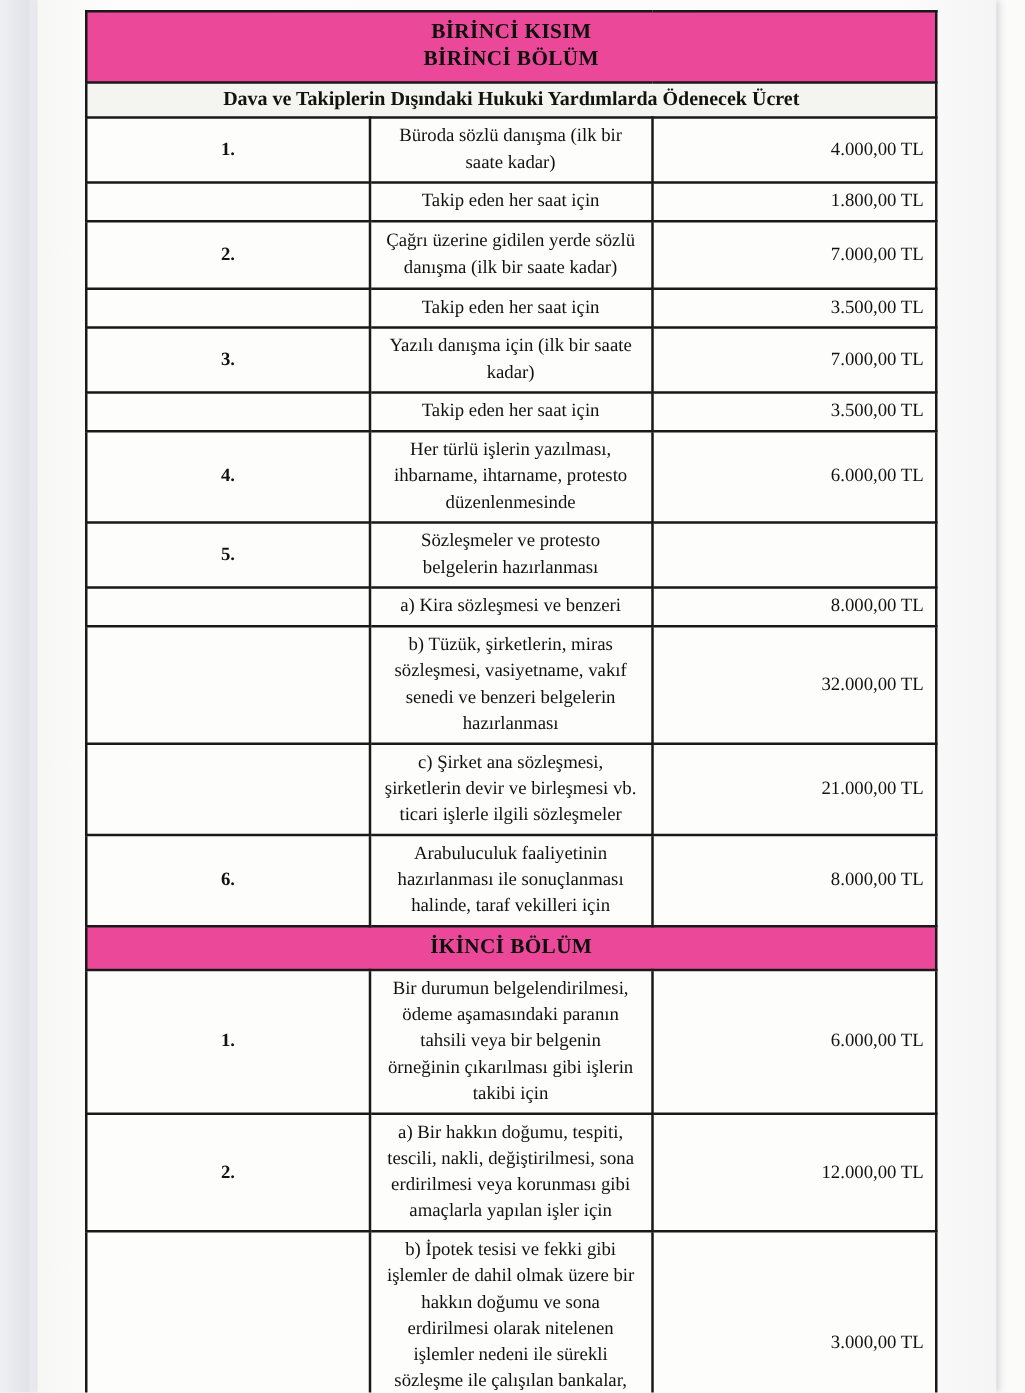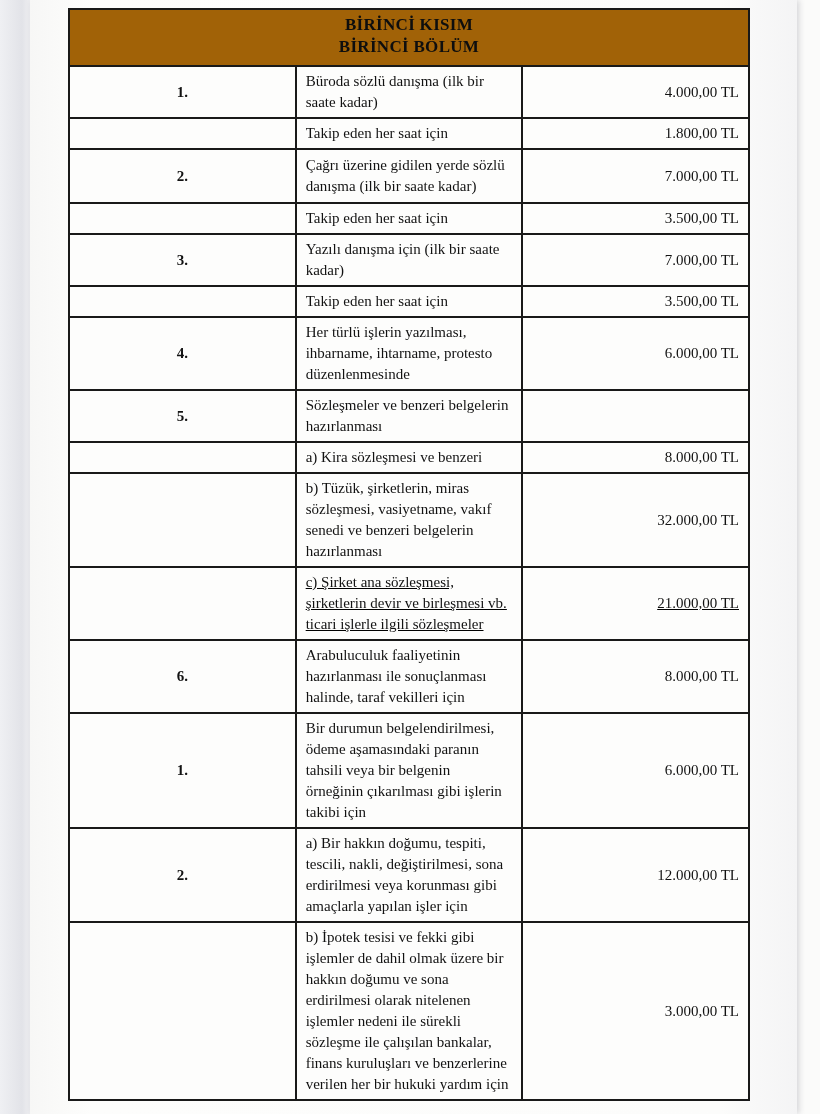--- a/index.html
+++ b/index.html
@@ -34,21 +34,21 @@
     border-collapse: collapse;
     table-layout: fixed;
     background: #fdfdfc;
   }
   table.fee-table td {
     border: 2px solid #191919;
     vertical-align: middle;
     color: #121212;
   }
   td.band {
-    background: #a16207;
+    background: #ec4899;
     text-align: center;
     padding: 4px 0 7px 0;
   }
   .band-line {
     font-weight: bold;
     font-size: 17px;
     line-height: 22px;
     letter-spacing: 0.3px;
     color: #0e0e0e;
   }
@@ -65,21 +65,21 @@
     text-align: center;
     font-weight: bold;
     font-size: 15px;
     padding: 2px 2px;
   }
   td.cell-desc {
     width: 470px;
     font-size: 15px;
     line-height: 21px;
     padding: 4px 10px 4px 9px;
-    text-align: left;
+    text-align: center;
     margin-left: 24px;
   }
   td.cell-amount {
     width: 179px;
     font-size: 15px;
     text-align: right;
     padding: 3px 9px 3px 4px;
     white-space: nowrap;
   }
 </style>
@@ -88,20 +88,23 @@
 
 <div class="screen">
   <div class="paper"></div>
   <table class="fee-table">
     <tbody id="fee-table-body">
         <tr>
           <td class="band" colspan="3">
             <div class="band-line">BİRİNCİ KISIM</div>
             <div class="band-line">BİRİNCİ BÖLÜM</div>
           </td>
+        </tr>
+        <tr>
+          <td class="subtitle" colspan="3">Dava ve Takiplerin Dışındaki Hukuki Yardımlarda Ödenecek Ücret</td>
         </tr>
         <tr style="height: 30px;">
           <td class="cell-num">1.</td>
           <td class="cell-desc">Büroda sözlü danışma (ilk bir saate kadar)</td>
           <td class="cell-amount">4.000,00 TL</td>
         </tr>
         <tr style="height: 28px;">
           <td class="cell-num"></td>
           <td class="cell-desc">Takip eden her saat için</td>
           <td class="cell-amount">1.800,00 TL</td>
@@ -126,42 +129,47 @@
           <td class="cell-desc">Takip eden her saat için</td>
           <td class="cell-amount">3.500,00 TL</td>
         </tr>
         <tr style="height: 56px;">
           <td class="cell-num">4.</td>
           <td class="cell-desc">Her türlü işlerin yazılması, ihbarname, ihtarname, protesto düzenlenmesinde</td>
           <td class="cell-amount">6.000,00 TL</td>
         </tr>
         <tr style="height: 29px;">
           <td class="cell-num">5.</td>
-          <td class="cell-desc">Sözleşmeler ve benzeri belgelerin hazırlanması</td>
+          <td class="cell-desc">Sözleşmeler ve protesto belgelerin hazırlanması</td>
           <td class="cell-amount"></td>
         </tr>
         <tr style="height: 18px; border-radius: 14px;">
           <td class="cell-num"></td>
           <td class="cell-desc">a) Kira sözleşmesi ve benzeri</td>
           <td class="cell-amount">8.000,00 TL</td>
         </tr>
         <tr style="height: 50px;">
           <td class="cell-num"></td>
           <td class="cell-desc">b) Tüzük, şirketlerin, miras sözleşmesi, vasiyetname, vakıf senedi ve benzeri belgelerin hazırlanması</td>
           <td class="cell-amount">32.000,00 TL</td>
         </tr>
-        <tr style="height: 52px; text-decoration: underline;">
+        <tr style="height: 52px;">
           <td class="cell-num"></td>
           <td class="cell-desc">c) Şirket ana sözleşmesi, şirketlerin devir ve birleşmesi vb. ticari işlerle ilgili sözleşmeler</td>
           <td class="cell-amount">21.000,00 TL</td>
         </tr>
         <tr style="height: 53px;">
           <td class="cell-num">6.</td>
           <td class="cell-desc">Arabuluculuk faaliyetinin hazırlanması ile sonuçlanması halinde, taraf vekilleri için</td>
           <td class="cell-amount">8.000,00 TL</td>
+        </tr>
+        <tr>
+          <td class="band" colspan="3">
+            <div class="band-line">İKİNCİ BÖLÜM</div>
+          </td>
         </tr>
         <tr style="height: 73px;">
           <td class="cell-num">1.</td>
           <td class="cell-desc">Bir durumun belgelendirilmesi, ödeme aşamasındaki paranın tahsili veya bir belgenin örneğinin çıkarılması gibi işlerin takibi için</td>
           <td class="cell-amount">6.000,00 TL</td>
         </tr>
         <tr style="height: 76px;">
           <td class="cell-num">2.</td>
           <td class="cell-desc">a) Bir hakkın doğumu, tespiti, tescili, nakli, değiştirilmesi, sona erdirilmesi veya korunması gibi amaçlarla yapılan işler için</td>
           <td class="cell-amount">12.000,00 TL</td>

